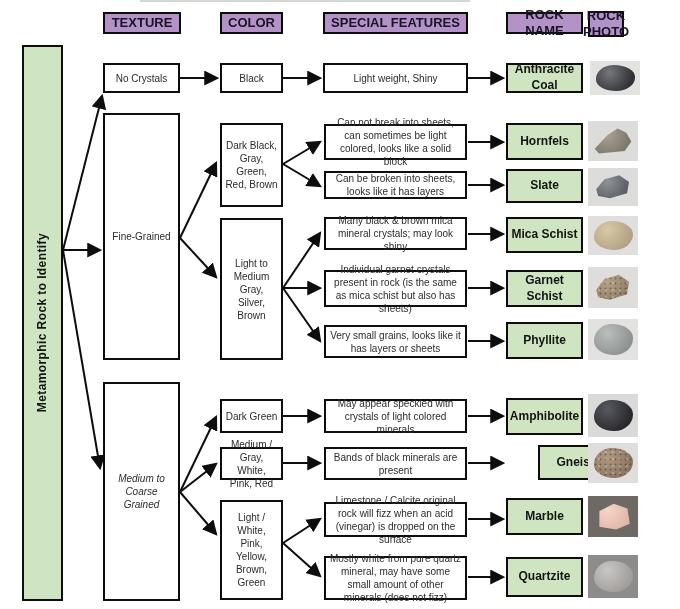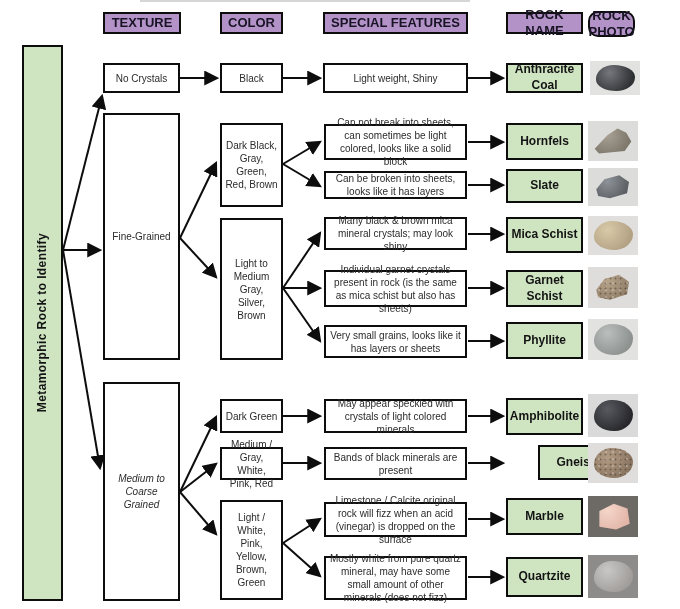--- a/index.html
+++ b/index.html
@@ -81,21 +81,21 @@
       <line x1="468" y1="463" x2="503" y2="463" marker-end="url(#ah)"></line>
       <line x1="468" y1="519" x2="503" y2="519" marker-end="url(#ah)"></line>
       <line x1="468" y1="577" x2="503" y2="577" marker-end="url(#ah)"></line>
     </g>
   </svg>
 
   <div class="box hdr" style="left:103px;top:12px;width:78px;height:22px;">TEXTURE</div>
   <div class="box hdr" style="left:220px;top:12px;width:63px;height:22px;">COLOR</div>
   <div class="box hdr" style="left:323px;top:12px;width:145px;height:22px;">SPECIAL FEATURES</div>
   <div class="box hdr" style="left:506px;top:12px;width:77px;height:22px;">ROCK NAME</div>
-  <div class="box hdr" style="left:588px;top:11px;width:47px;height:26px;border-radius:10px;">ROCK PHOTO</div>
+  <div class="box hdr" style="left:588px;top:11px;width:36px;height:26px;">ROCK PHOTO</div>
 
   <div class="box root" style="left:22px;top:45px;width:41px;height:556px;">
     <span>Metamorphic Rock to Identify</span>
   </div>
 
   <div class="box white" style="left:103px;top:63px;width:77px;height:30px;">No Crystals</div>
   <div class="box white" style="left:103px;top:113px;width:77px;height:247px;">Fine-Grained</div>
   <div class="box white" style="left:103px;top:382px;width:77px;height:219px;font-style:italic;">Medium to Coarse Grained</div>
 
   <div class="box white" style="left:220px;top:63px;width:63px;height:30px;">Black</div>

